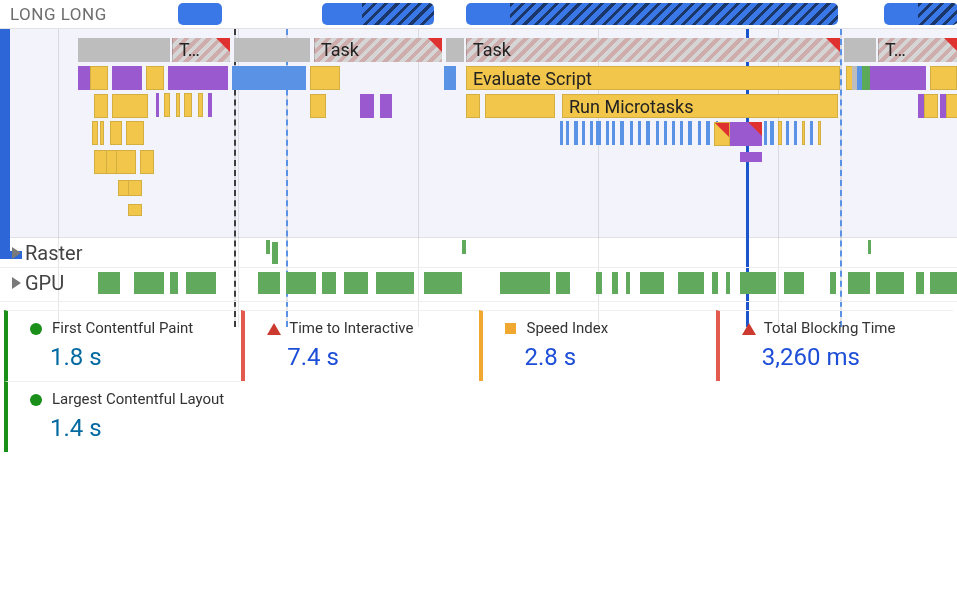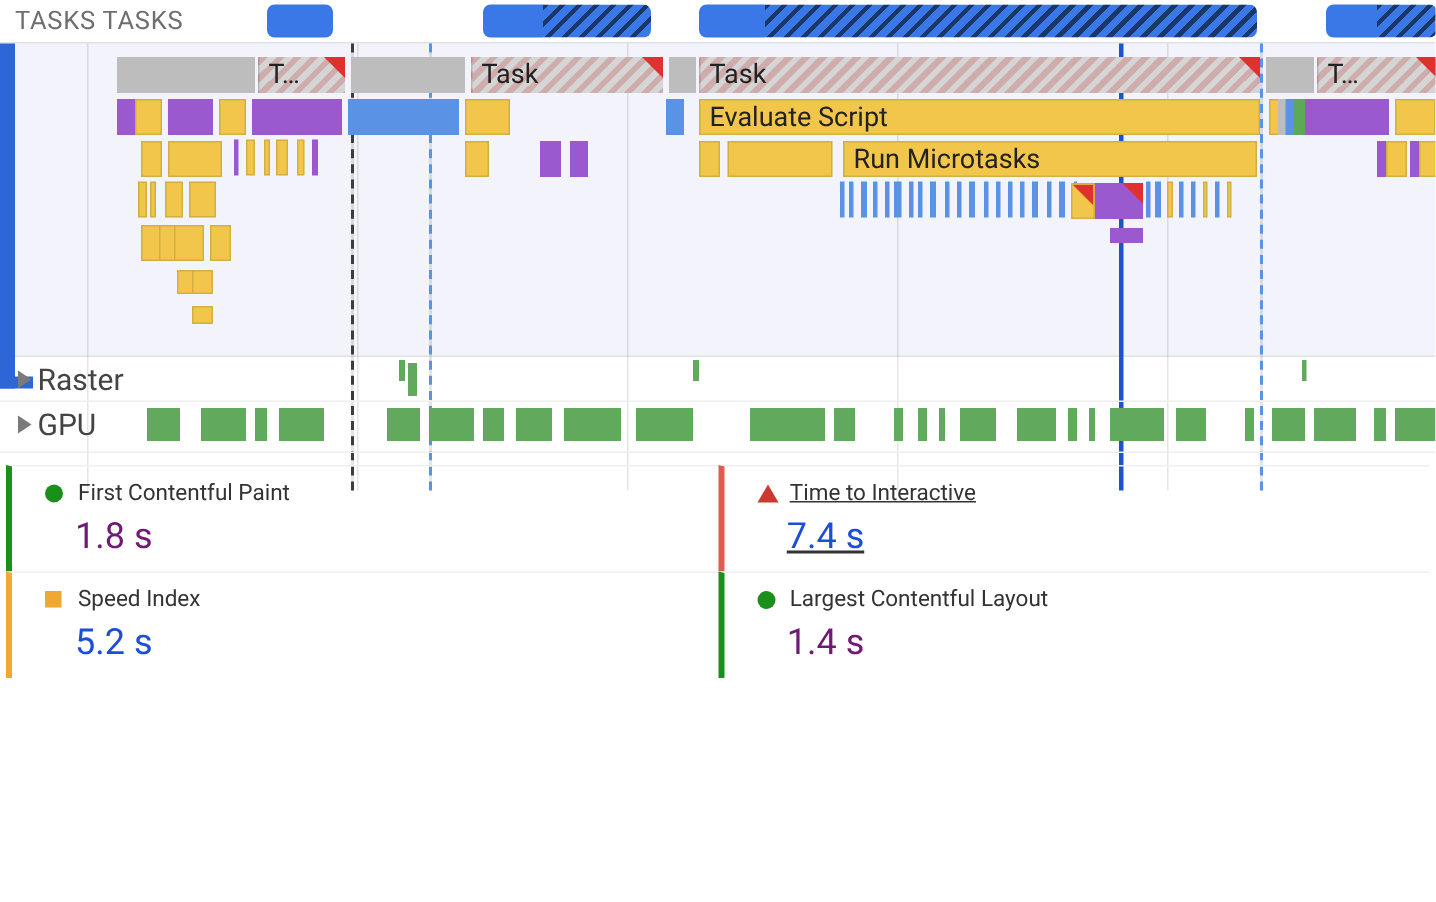--- a/index.html
+++ b/index.html
@@ -115,21 +115,21 @@
     align-items:center;
     gap:4px;
   }
   .tri { display:inline-block; width:0;height:0; border-top:6px solid transparent; border-bottom:6px solid transparent; border-left:9px solid #7a7a7a; }
 
   .gpu-bar { position:absolute; top:4px; height:22px; background:#60a95d; }
 
   
   .metrics {
     display: grid;
-    grid-template-columns: 1fr 1fr;
+    grid-template-columns: 1fr 1fr 1fr 1fr;
     padding: 8px 4px 0 4px;
   }
   .metric {
     padding: 8px 6px 10px 28px;
     border-top: 1px solid #f0f0f0;
     border-left: 4px solid transparent;
     position: relative;
   }
   .metric .marker {
     position: absolute;
@@ -140,31 +140,31 @@
   .marker.green-circle { background:#1a8f1a; border-radius:50%; }
   .marker.orange-sq { background:#f0a830; width:11px; height:11px; }
   .marker.red-tri {
     width: 0; height:0;
     border-left:7px solid transparent;
     border-right:7px solid transparent;
     border-bottom:12px solid #cc3a2f;
   }
   .metric .name { font-size:15px; color:#333; margin-left:16px; }
   .metric .val { font-size:24px; margin-top:6px; margin-left:14px; }
-  .val.green { color:#701a75; }
+  .val.green { color:#0369a1; }
   .val.red { color:#1d4ed8; }
   .metric.accent-green { border-left-color:#1a8f1a; }
   .metric.accent-orange { border-left-color:#f0a830; }
-  .metric.accent-red { border-left-color:#e35b4f;text-decoration:underline; }
+  .metric.accent-red { border-left-color:#e35b4f; }
 </style>
 </head>
 <body>
 
 <div class="longtasks-row">
-  <span class="longtasks-label">TASKS TASKS</span>
+  <span class="longtasks-label">LONG LONG</span>
   <div class="lt-seg" style="left:178px; width:44px;"></div>
   <div class="lt-seg" style="left:322px; width:40px; border-radius:5px 0 0 5px;"></div>
   <div class="lt-seg hatched" style="left:362px; width:72px;"></div>
   <div class="lt-seg" style="left:466px; width:44px; border-radius:5px 0 0 5px;"></div>
   <div class="lt-seg hatched" style="left:510px; width:328px;"></div>
   <div class="lt-seg" style="left:884px; width:34px; border-radius:5px 0 0 5px;"></div>
   <div class="lt-seg hatched" style="left:918px; width:40px;"></div>
 </div>
 
 <div class="flame-bg">
@@ -366,20 +366,25 @@
       <div class="val green">1.8 s</div>
     </div>
     <div class="metric accent-red">
       <div class="marker red-tri"></div>
       <div class="name">Time to Interactive</div>
       <div class="val red">7.4 s</div>
     </div>
     <div class="metric accent-orange">
       <div class="marker orange-sq"></div>
       <div class="name">Speed Index</div>
-      <div class="val red">5.2 s</div>
+      <div class="val red">2.8 s</div>
+    </div>
+    <div class="metric accent-red">
+      <div class="marker red-tri"></div>
+      <div class="name">Total Blocking Time</div>
+      <div class="val red">3,260 ms</div>
     </div>
     <div class="metric accent-green">
       <div class="marker green-circle"></div>
       <div class="name">Largest Contentful Layout</div>
       <div class="val green">1.4 s</div>
     </div>
   </div>
 
 </body></html>

